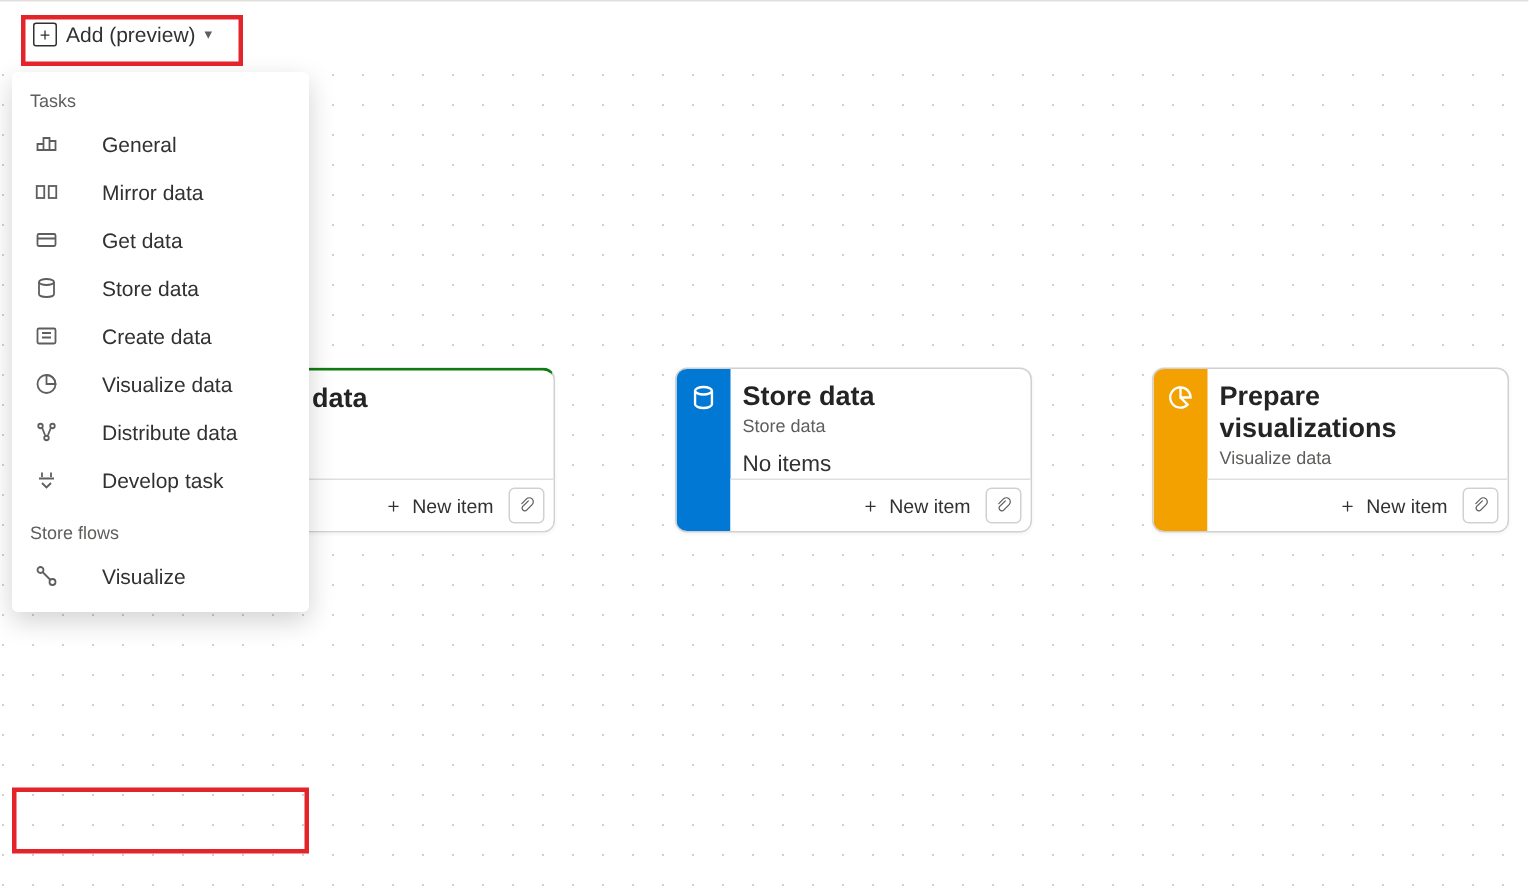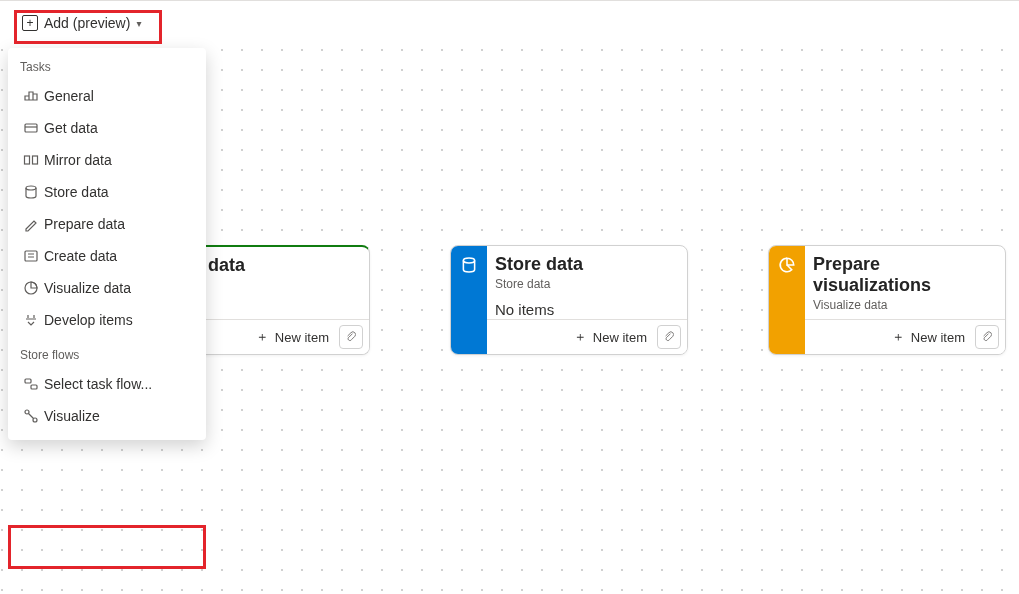--- a/index.html
+++ b/index.html
@@ -65,21 +65,21 @@
     z-index: 30;
   }
   .dropdown-header {
     font-size: 12px;
     color: #605e5c;
     padding: 6px 29px 6px 12px;
   }
   .dropdown-item {
     display: flex;
     align-items: center;
-    gap: 4px;
+    gap: 28px;
     padding: 8px 14px;
     cursor: pointer;
     color: #323130;
   }
   .di-icon { width: 18px; display:flex; align-items:center; justify-content:center; color:#605e5c; }
   .canvas {
     position: absolute;
     top: 48px; left: 0; right: 0; bottom: 0;
     background-image: radial-gradient(#d0d0d0 1px, transparent 1px);
     background-size: 20px 20px;
@@ -249,55 +249,47 @@
       <svg width="16" height="16" viewBox="0 0 16 16">
           <path d="M2 12h4V8H2zM6 12h4V4H6zM10 12h4V6h-4z" fill="none" stroke="#605e5c" stroke-width="1.2"></path>
         </svg>
     </span>
     <span>General</span>
   </div>
 
   <div class="dropdown-item">
     <span class="di-icon">
       <svg width="16" height="16" viewBox="0 0 16 16">
+          <rect x="1.5" y="4" width="5" height="8" fill="none" stroke="#605e5c" stroke-width="1.2"></rect>
+          <rect x="9.5" y="4" width="5" height="8" fill="none" stroke="#605e5c" stroke-width="1.2"></rect>
+        </svg>
+    </span>
+    <span>Mirror data</span>
+  </div>
+
+  <div class="dropdown-item">
+    <span class="di-icon">
+      <svg width="16" height="16" viewBox="0 0 16 16">
           <rect x="2" y="4" width="12" height="8" rx="1" fill="none" stroke="#605e5c" stroke-width="1.2"></rect>
           <path d="M2 7h12" stroke="#605e5c" stroke-width="1.2"></path>
         </svg>
     </span>
     <span>Get data</span>
   </div>
 
   <div class="dropdown-item">
     <span class="di-icon">
       <svg width="16" height="16" viewBox="0 0 16 16">
-          <rect x="1.5" y="4" width="5" height="8" fill="none" stroke="#605e5c" stroke-width="1.2"></rect>
-          <rect x="9.5" y="4" width="5" height="8" fill="none" stroke="#605e5c" stroke-width="1.2"></rect>
-        </svg>
-    </span>
-    <span>Mirror data</span>
-  </div>
-
-  <div class="dropdown-item">
-    <span class="di-icon">
-      <svg width="16" height="16" viewBox="0 0 16 16">
           <ellipse cx="8" cy="4" rx="5" ry="2" fill="none" stroke="#605e5c" stroke-width="1.2"></ellipse>
           <path d="M3 4v8c0 1.1 2.2 2 5 2s5-.9 5-2V4" fill="none" stroke="#605e5c" stroke-width="1.2"></path>
         </svg>
     </span>
     <span>Store data</span>
   </div>
 
-  <div class="dropdown-item">
-    <span class="di-icon">
-      <svg width="16" height="16" viewBox="0 0 16 16">
-          <path d="M3 13l8-8 2 2-8 8H3v-2z" fill="none" stroke="#605e5c" stroke-width="1.2"></path>
-        </svg>
-    </span>
-    <span>Prepare data</span>
-  </div>
 
 
   <div class="dropdown-item">
     <span class="di-icon">
       <svg width="16" height="16" viewBox="0 0 16 16">
           <rect x="2" y="3" width="12" height="10" rx="1" fill="none" stroke="#605e5c" stroke-width="1.2"></rect>
           <path d="M5 6h6M5 9h6" stroke="#605e5c" stroke-width="1.2"></path>
         </svg>
     </span>
     <span>Create data</span>
@@ -306,41 +298,43 @@
   <div class="dropdown-item">
     <span class="di-icon">
       <svg width="16" height="16" viewBox="0 0 16 16">
           <path d="M8 2v6h6A6 6 0 008 2z" fill="none" stroke="#605e5c" stroke-width="1.2"></path>
           <circle cx="8" cy="8" r="6" fill="none" stroke="#605e5c" stroke-width="1.2"></circle>
         </svg>
     </span>
     <span>Visualize data</span>
   </div>
 
+  <div class="dropdown-item">
+    <span class="di-icon">
+      <svg width="16" height="16" viewBox="0 0 16 16">
+          <circle cx="4" cy="4" r="1.5" fill="none" stroke="#605e5c" stroke-width="1.2"></circle>
+          <circle cx="12" cy="4" r="1.5" fill="none" stroke="#605e5c" stroke-width="1.2"></circle>
+          <circle cx="8" cy="12" r="1.5" fill="none" stroke="#605e5c" stroke-width="1.2"></circle>
+          <path d="M5 5l2 5M11 5l-2 5" stroke="#605e5c" stroke-width="1.2"></path>
+        </svg>
+    </span>
+    <span>Distribute data</span>
+  </div>
 
   <div class="dropdown-item">
     <span class="di-icon">
       <svg width="16" height="16" viewBox="0 0 16 16">
           <path d="M5 3v3M11 3v3M3 7h10M5 10l3 3 3-3" fill="none" stroke="#605e5c" stroke-width="1.2"></path>
         </svg>
     </span>
-    <span>Develop items</span>
+    <span>Develop task</span>
   </div>
 
   <div class="dropdown-header" style="margin-top:6px">Store flows</div>
 
-  <div class="dropdown-item">
-    <span class="di-icon">
-      <svg width="16" height="16" viewBox="0 0 16 16">
-          <rect x="2" y="3" width="6" height="4" rx="1" fill="none" stroke="#605e5c" stroke-width="1.2"></rect>
-          <rect x="8" y="9" width="6" height="4" rx="1" fill="none" stroke="#605e5c" stroke-width="1.2"></rect>
-        </svg>
-    </span>
-    <span>Select task flow...</span>
-  </div>
 
   <div class="dropdown-item">
     <span class="di-icon">
       <svg width="16" height="16" viewBox="0 0 16 16">
           <circle cx="4" cy="4" r="2" fill="none" stroke="#605e5c" stroke-width="1.2"></circle>
           <circle cx="12" cy="12" r="2" fill="none" stroke="#605e5c" stroke-width="1.2"></circle>
           <path d="M5.5 5.5l5 5" stroke="#605e5c" stroke-width="1.2"></path>
         </svg>
     </span>
     <span>Visualize</span>

